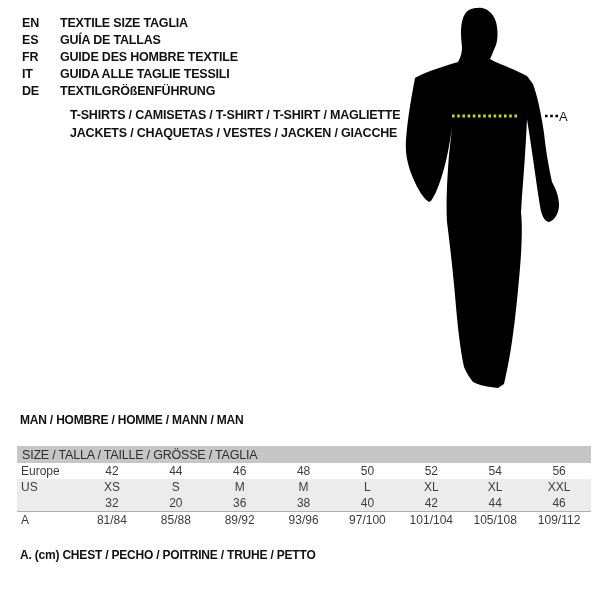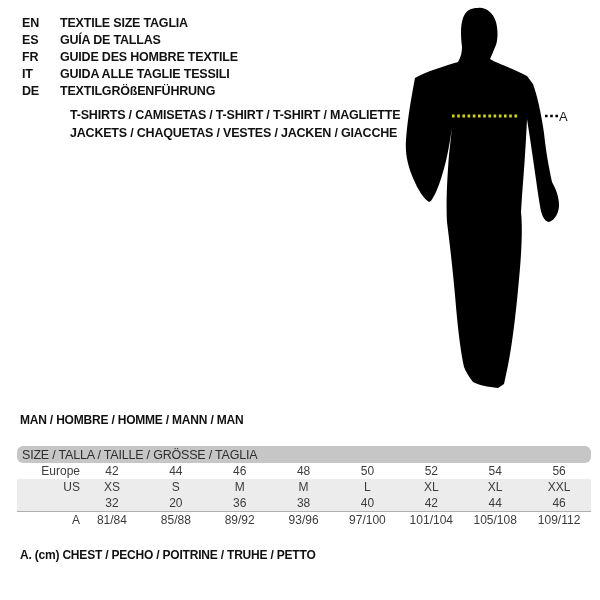--- a/index.html
+++ b/index.html
@@ -16,22 +16,22 @@
   .cats{position:absolute;left:22px;top:106px;margin-left:48px;}
   .cat-line{font-size:12.5px;font-weight:bold;letter-spacing:-0.2px;line-height:18px;}
   
   .figure-svg{position:absolute;left:400px;top:0;}
   .measure-label{position:absolute;left:559px;top:109px;font-size:13px;color:#1a1a1a;}
   
   .section-title{position:absolute;left:20px;top:413px;font-size:12px;font-weight:bold;letter-spacing:-0.2px;}
   
   .size-table{position:absolute;left:17px;top:446px;width:574px;border-collapse:collapse;table-layout:fixed;}
   .size-table td{padding:0;font-size:12px;color:#3c3c3c;text-align:center;height:16px;overflow:hidden;white-space:nowrap;}
-  .size-table .hdr td{background:#c6c6c6;text-align:left;padding-left:5px;height:17px;color:#2e2e2e;font-size:12.5px;letter-spacing:-0.2px;border-radius:6px;}
-  .size-table td.lbl{text-align:right;padding-left:4px;}
+  .size-table .hdr td{background:#c6c6c6;text-align:left;padding-left:5px;height:17px;color:#2e2e2e;font-size:12.5px;letter-spacing:-0.2px;}
+  .size-table td.lbl{text-align:left;padding-left:4px;}
   .size-table tr.stripe td{background:#ececec;}
   .size-table tr.row-a td{border-top:1px solid #b0b0b0;}
   .col-label{width:63px;}
   
   .footnote{position:absolute;left:20px;top:548px;font-size:12px;font-weight:bold;letter-spacing:-0.2px;}
 </style>
 </head>
 <body>
 
 <div class="canvas">

